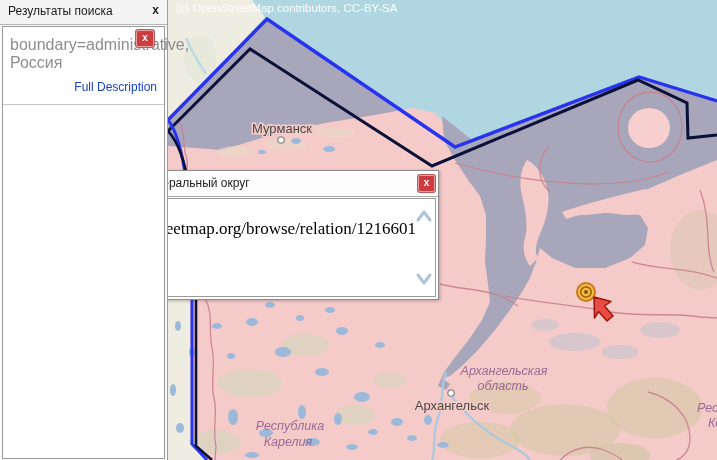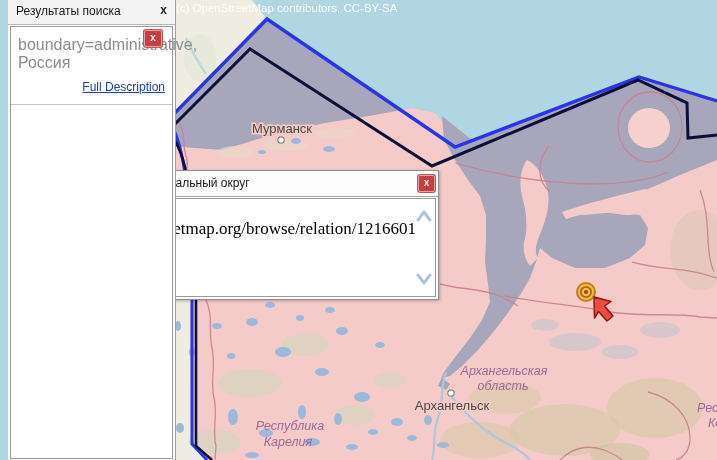--- a/index.html
+++ b/index.html
@@ -1,39 +1,39 @@
 <!DOCTYPE html>
 <html><head>
 <meta charset="utf-8">
 <style>
   html,body{margin:0;padding:0;background:#fff;}
   .app{position:relative;width:717px;height:460px;overflow:hidden;
        font-family:"Liberation Sans",sans-serif;background:#b0d6e2;}
   svg text{font-family:"Liberation Sans",sans-serif;}
 
   
-  .sidebar{position:absolute;left:8px;top:0;width:168px;height:460px;background:#fbfbfb;
+  .sidebar{position:absolute;left:0;top:0;width:168px;height:460px;background:#fbfbfb;
            border-right:1px solid #9e9e9e;box-sizing:border-box;z-index:30;}
   .sidebar-header{position:relative;height:24px;background:#f4f4f4;
                   border-bottom:1px solid #b5b5b5;}
   .sidebar-header .hdr-title{position:absolute;left:8px;top:4px;font-size:12px;color:#1a1a1a;}
   .sidebar-header .hdr-close{position:absolute;right:8px;top:3px;font-size:12px;
                   font-weight:bold;color:#222;cursor:pointer;}
   .sidebar-box{position:absolute;left:2px;right:2px;top:26px;bottom:1px;
                border:1px solid #9a9a9a;background:#fff;}
   .result-row{position:relative;padding:5px 8px 0 7px;}
   .result-title{font-size:13.5px;font-weight:bold;color:#111;}
   .xbtn{display:inline-block;width:16px;height:15px;background:#cd3c3e;
         border:1px solid #e9a0a0;border-radius:2px;color:#fff;font-size:10px;
         font-weight:bold;text-align:center;line-height:14px;cursor:pointer;
         box-shadow:0 0 0 1px #b95b5b;}
   .result-close{position:absolute;right:10px;top:3px;}
   .result-meta{padding:4px 8px 0 7px;font-size:16px;color:#8d8d8d;}
   .result-link-row{text-align:right;padding:5px 7px 0 0;}
-  .result-link{font-size:12px;color:#1a41c8;text-decoration:underline;cursor:pointer;}
+  .result-link{font-size:12px;color:#1a41c8;cursor:pointer;}
   .result-divider{border-top:1px solid #c6c6c6;margin-top:9px;}
 
   
   .popup{position:absolute;left:21px;top:170px;width:418px;height:130px;background:#fdfdfd;
          border:1px solid #8e8e8e;box-sizing:border-box;z-index:20;
          box-shadow:1px 1px 3px rgba(0,0,0,.25);}
   .popup-title{position:relative;height:25px;border-bottom:1px solid #aaa;}
   .popup-title .ptitle{position:absolute;left:12px;top:5px;font-size:12px;color:#1c1c1c;}
   .popup-close{position:absolute;right:3px;top:4px;width:15px;height:15px;line-height:14px;}
   .popup-body{position:absolute;left:2px;right:2px;top:27px;bottom:2px;

